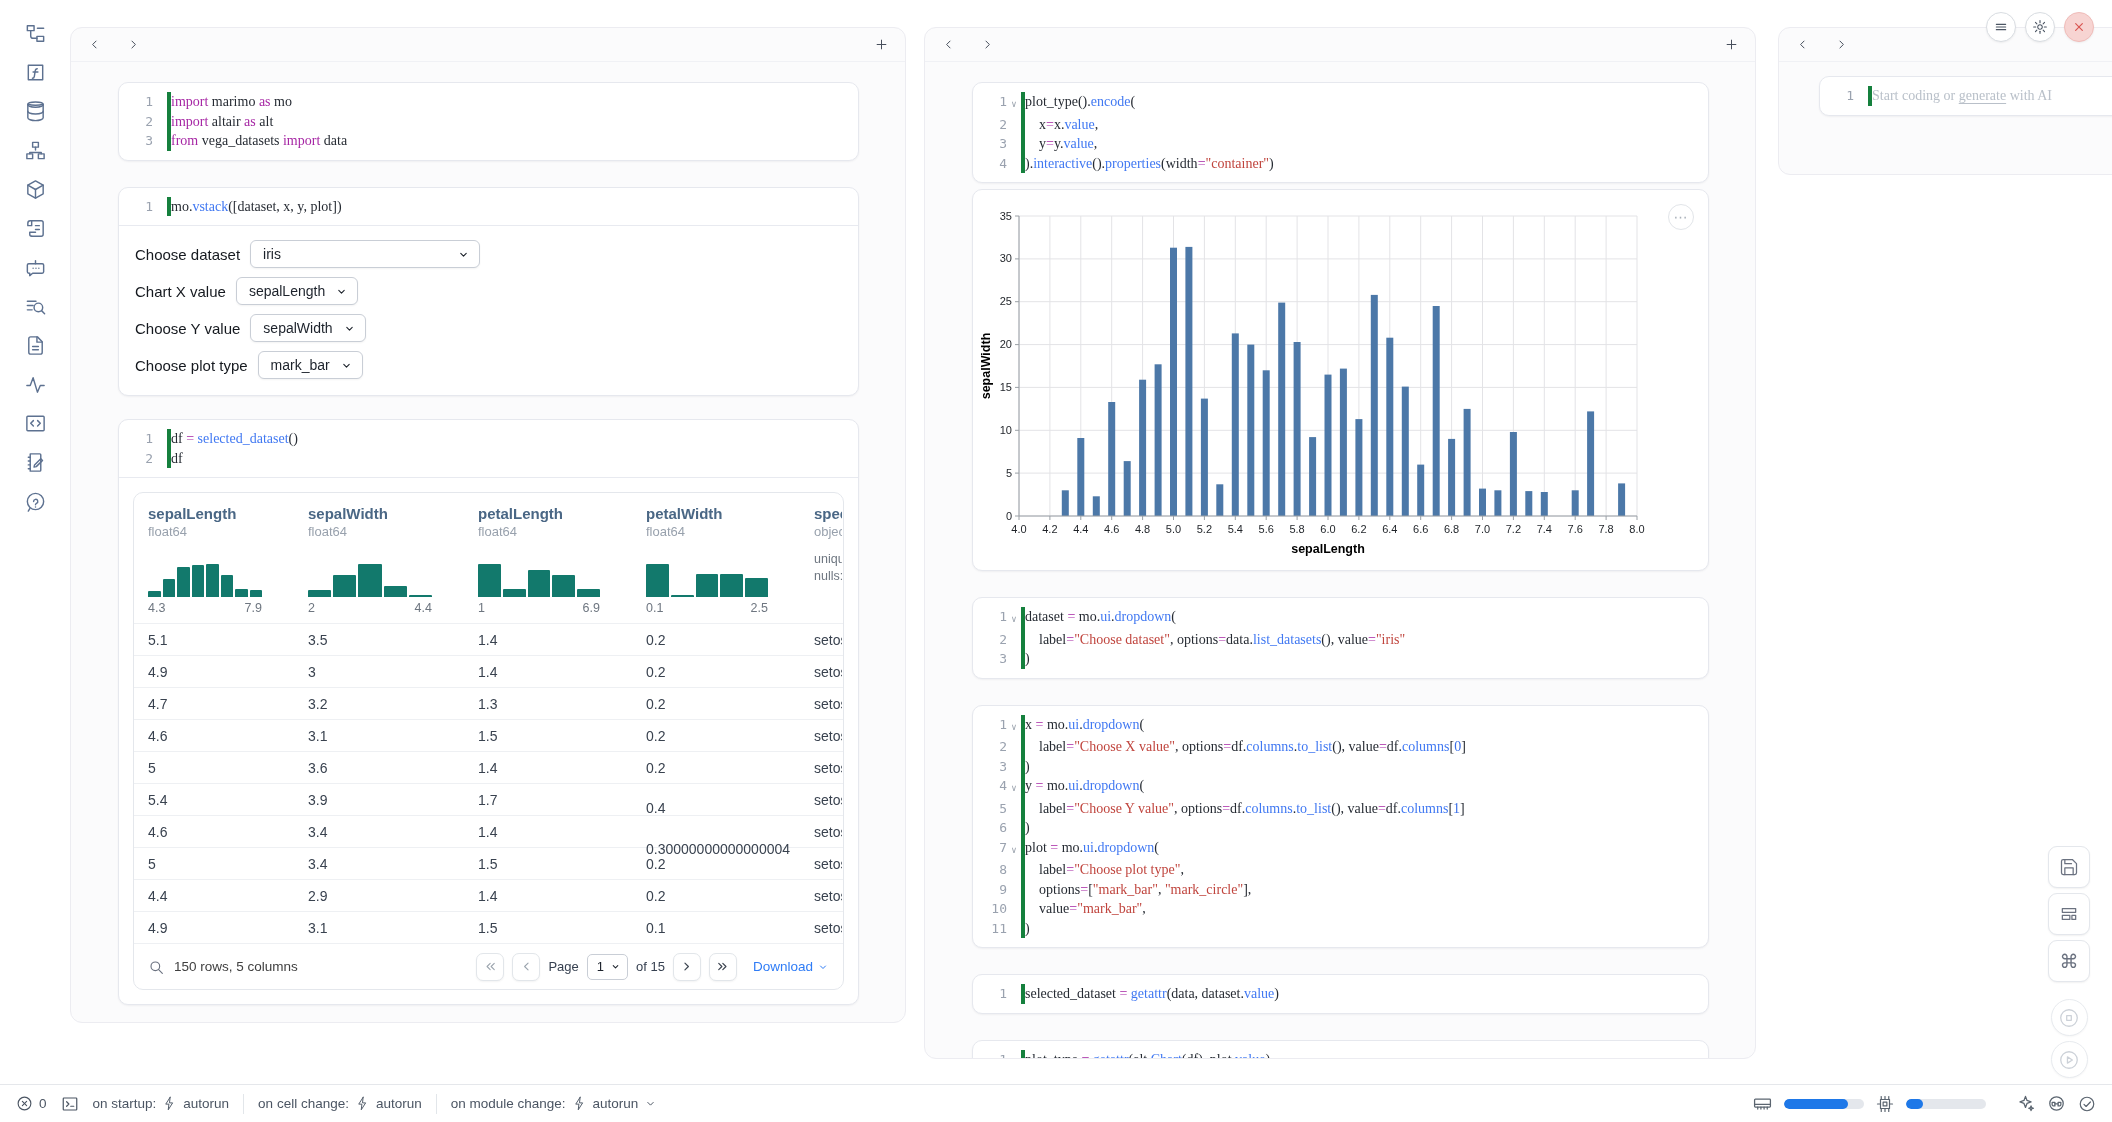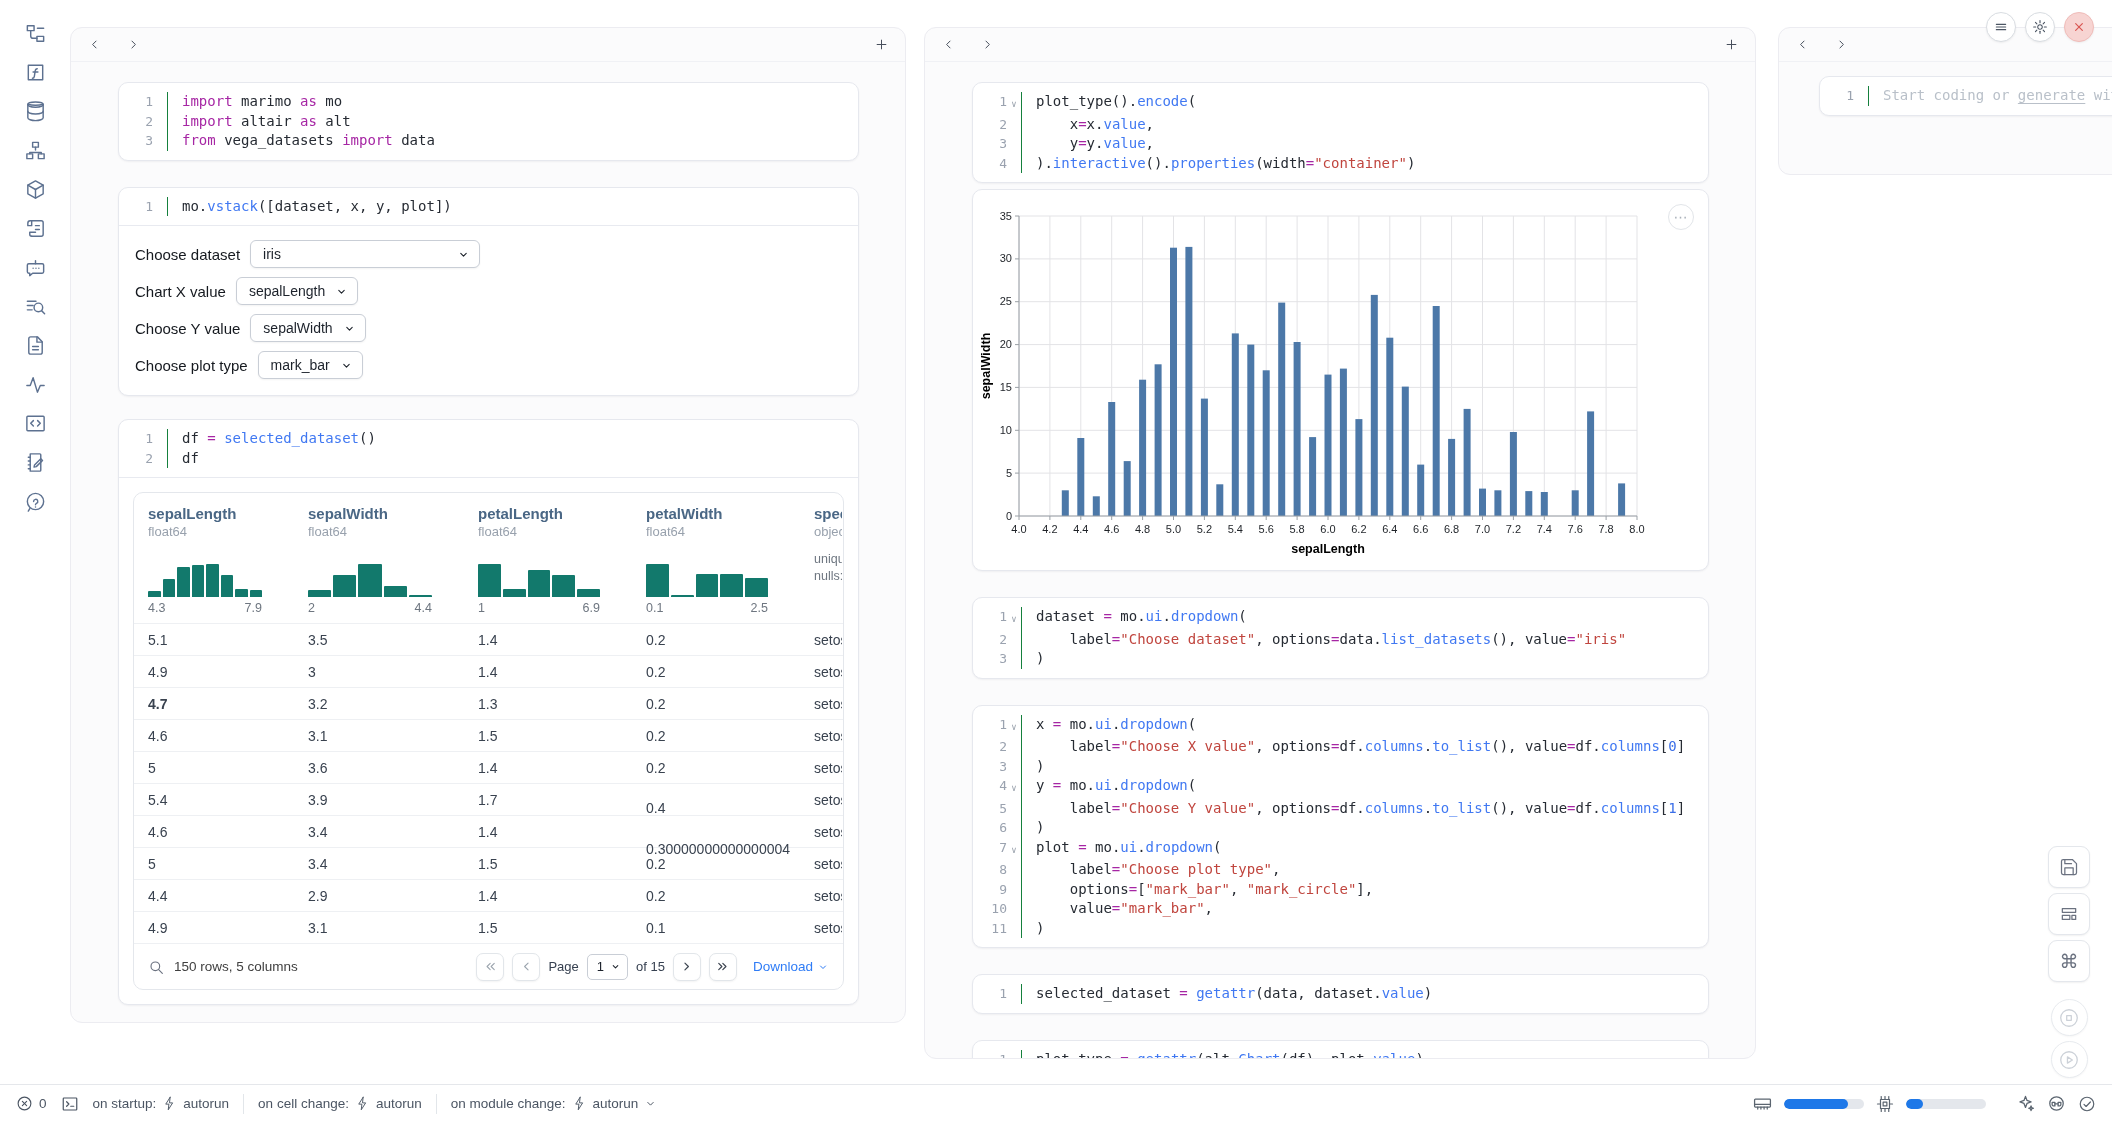--- a/index.html
+++ b/index.html
@@ -25,21 +25,21 @@
   .panel-body { padding:20px 46px 0 47px; height:calc(100% - 34px); overflow:hidden; }
 
   
   .cell { background:#fff; border:1px solid #e6e8ee; border-radius:10px;
     box-shadow:0 1px 2px rgba(16,24,40,.05); overflow:hidden; }
   .mb26 { margin-bottom:26px; } .mb23 { margin-bottom:23px; } .mb6 { margin-bottom:6px; }
   .code { padding:9px 0; }
   .line { display:flex; line-height:19.5px; font-family:"DejaVu Sans Mono", monospace; font-size:14px; }
   .ln { width:34px; text-align:right; color:#9aa2af; flex:none; font-size:13px; }
   .fold { width:14px; text-align:center; color:#98a0ab; font-size:9px; padding-top:3px; flex:none; }
-  .src { border-left:1px solid #15803d; padding-left:14px; white-space:pre; flex:1; }
+  .src { border-left:4px solid #15803d; white-space:pre; flex:1;font-family:Liberation Serif, serif; }
   .tok-kw{color:#a626a4} .tok-fn{color:#4078f2} .tok-str{color:#c0453e}
   .tok-op{color:#a626a4} .tok-num{color:#3a6ee8} .tok-pl{color:#262b33}
   .cell-divider { border-top:1px solid #e8eaf0; }
 
   
   .dd-out { padding:14px 16px 16px 16px; display:flex; flex-direction:column; gap:9px; }
   .dd-row { display:flex; align-items:center; gap:10px; }
   .dd-label { font-size:15px; color:#15191f; }
   .select { display:inline-flex; align-items:center; justify-content:space-between; gap:10px;
     height:28px; padding:0 9px 0 12px; background:#fff; border:1px solid #c9ced6; border-radius:6px;
@@ -408,21 +408,21 @@
               <span class="t-cell" style="width: 42px;">setosa</span>
             </div>
             <div class="t-row">
               <span class="t-cell" style="width: 160px;">4.9</span>
               <span class="t-cell" style="width: 170px;">3</span>
               <span class="t-cell" style="width: 168px;">1.4</span>
               <span class="t-cell" style="width: 168px;">0.2</span>
               <span class="t-cell" style="width: 42px;">setosa</span>
             </div>
             <div class="t-row">
-              <span class="t-cell" style="width: 160px; font-weight: bold;">4.7</span>
+              <span class="t-cell" style="width: 160px;">4.7</span>
               <span class="t-cell" style="width: 170px;">3.2</span>
               <span class="t-cell" style="width: 168px;">1.3</span>
               <span class="t-cell" style="width: 168px;">0.2</span>
               <span class="t-cell" style="width: 42px;">setosa</span>
             </div>
             <div class="t-row">
               <span class="t-cell" style="width: 160px;">4.6</span>
               <span class="t-cell" style="width: 170px;">3.1</span>
               <span class="t-cell" style="width: 168px;">1.5</span>
               <span class="t-cell" style="width: 168px;">0.2</span>

